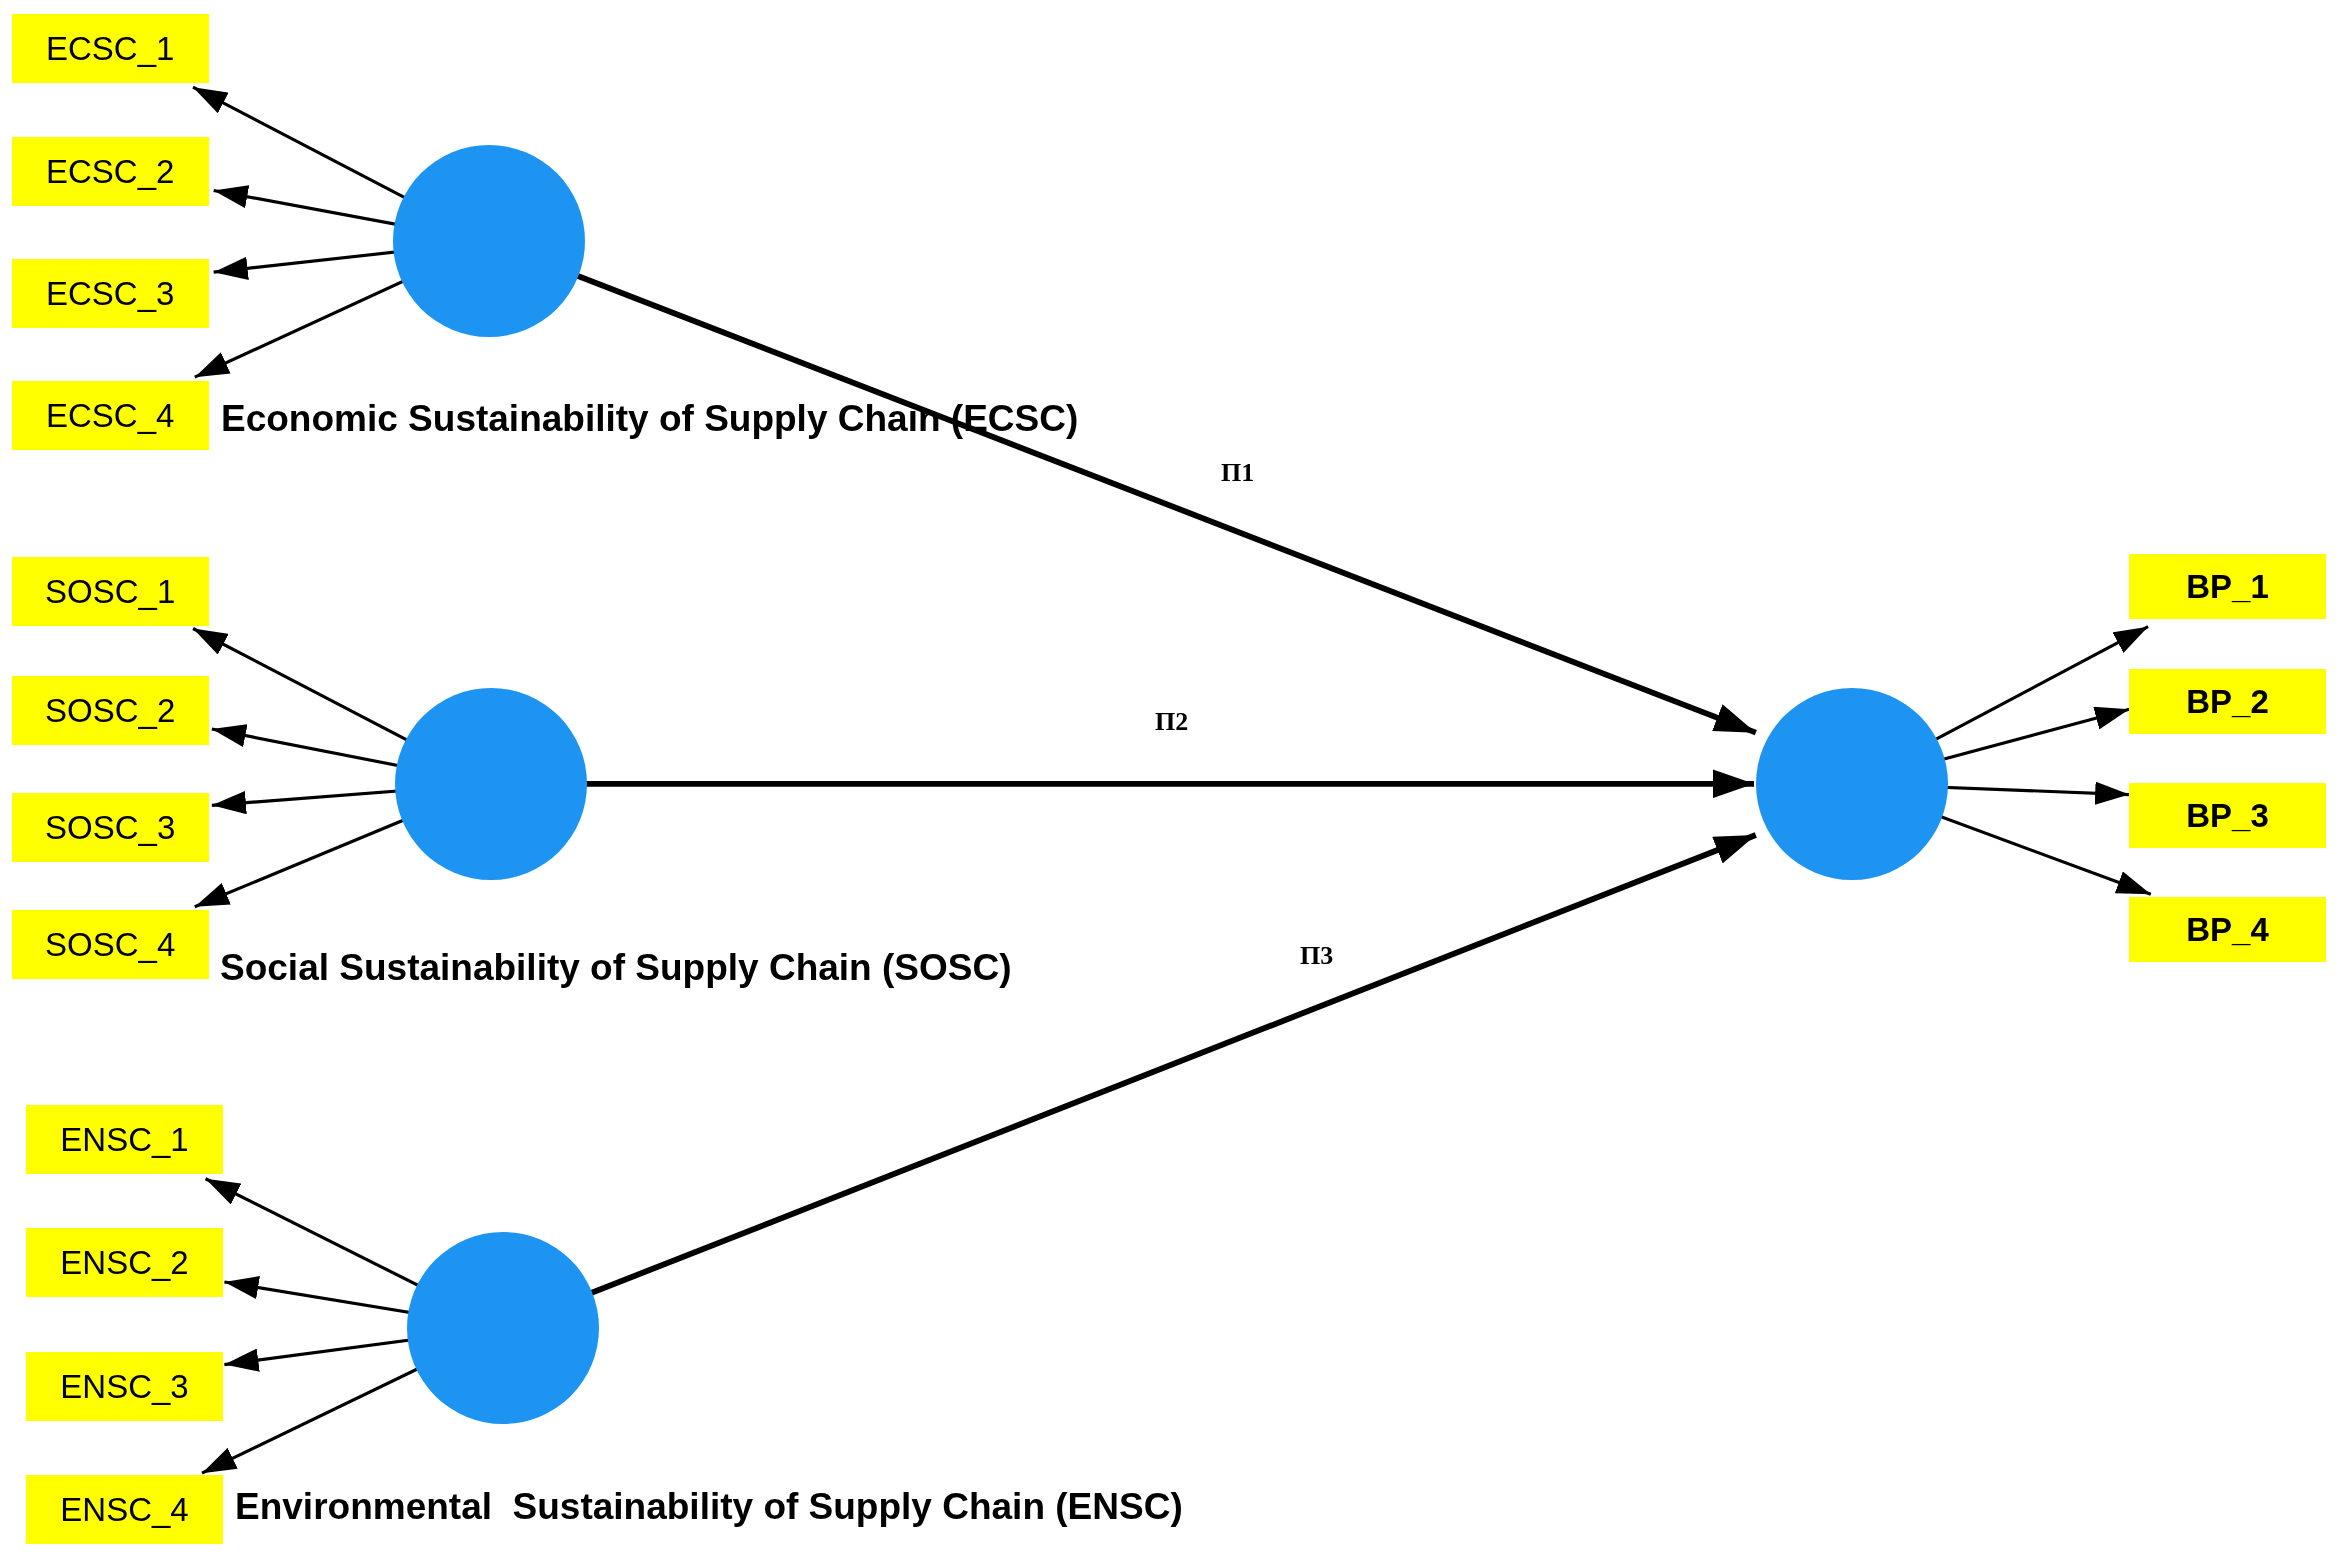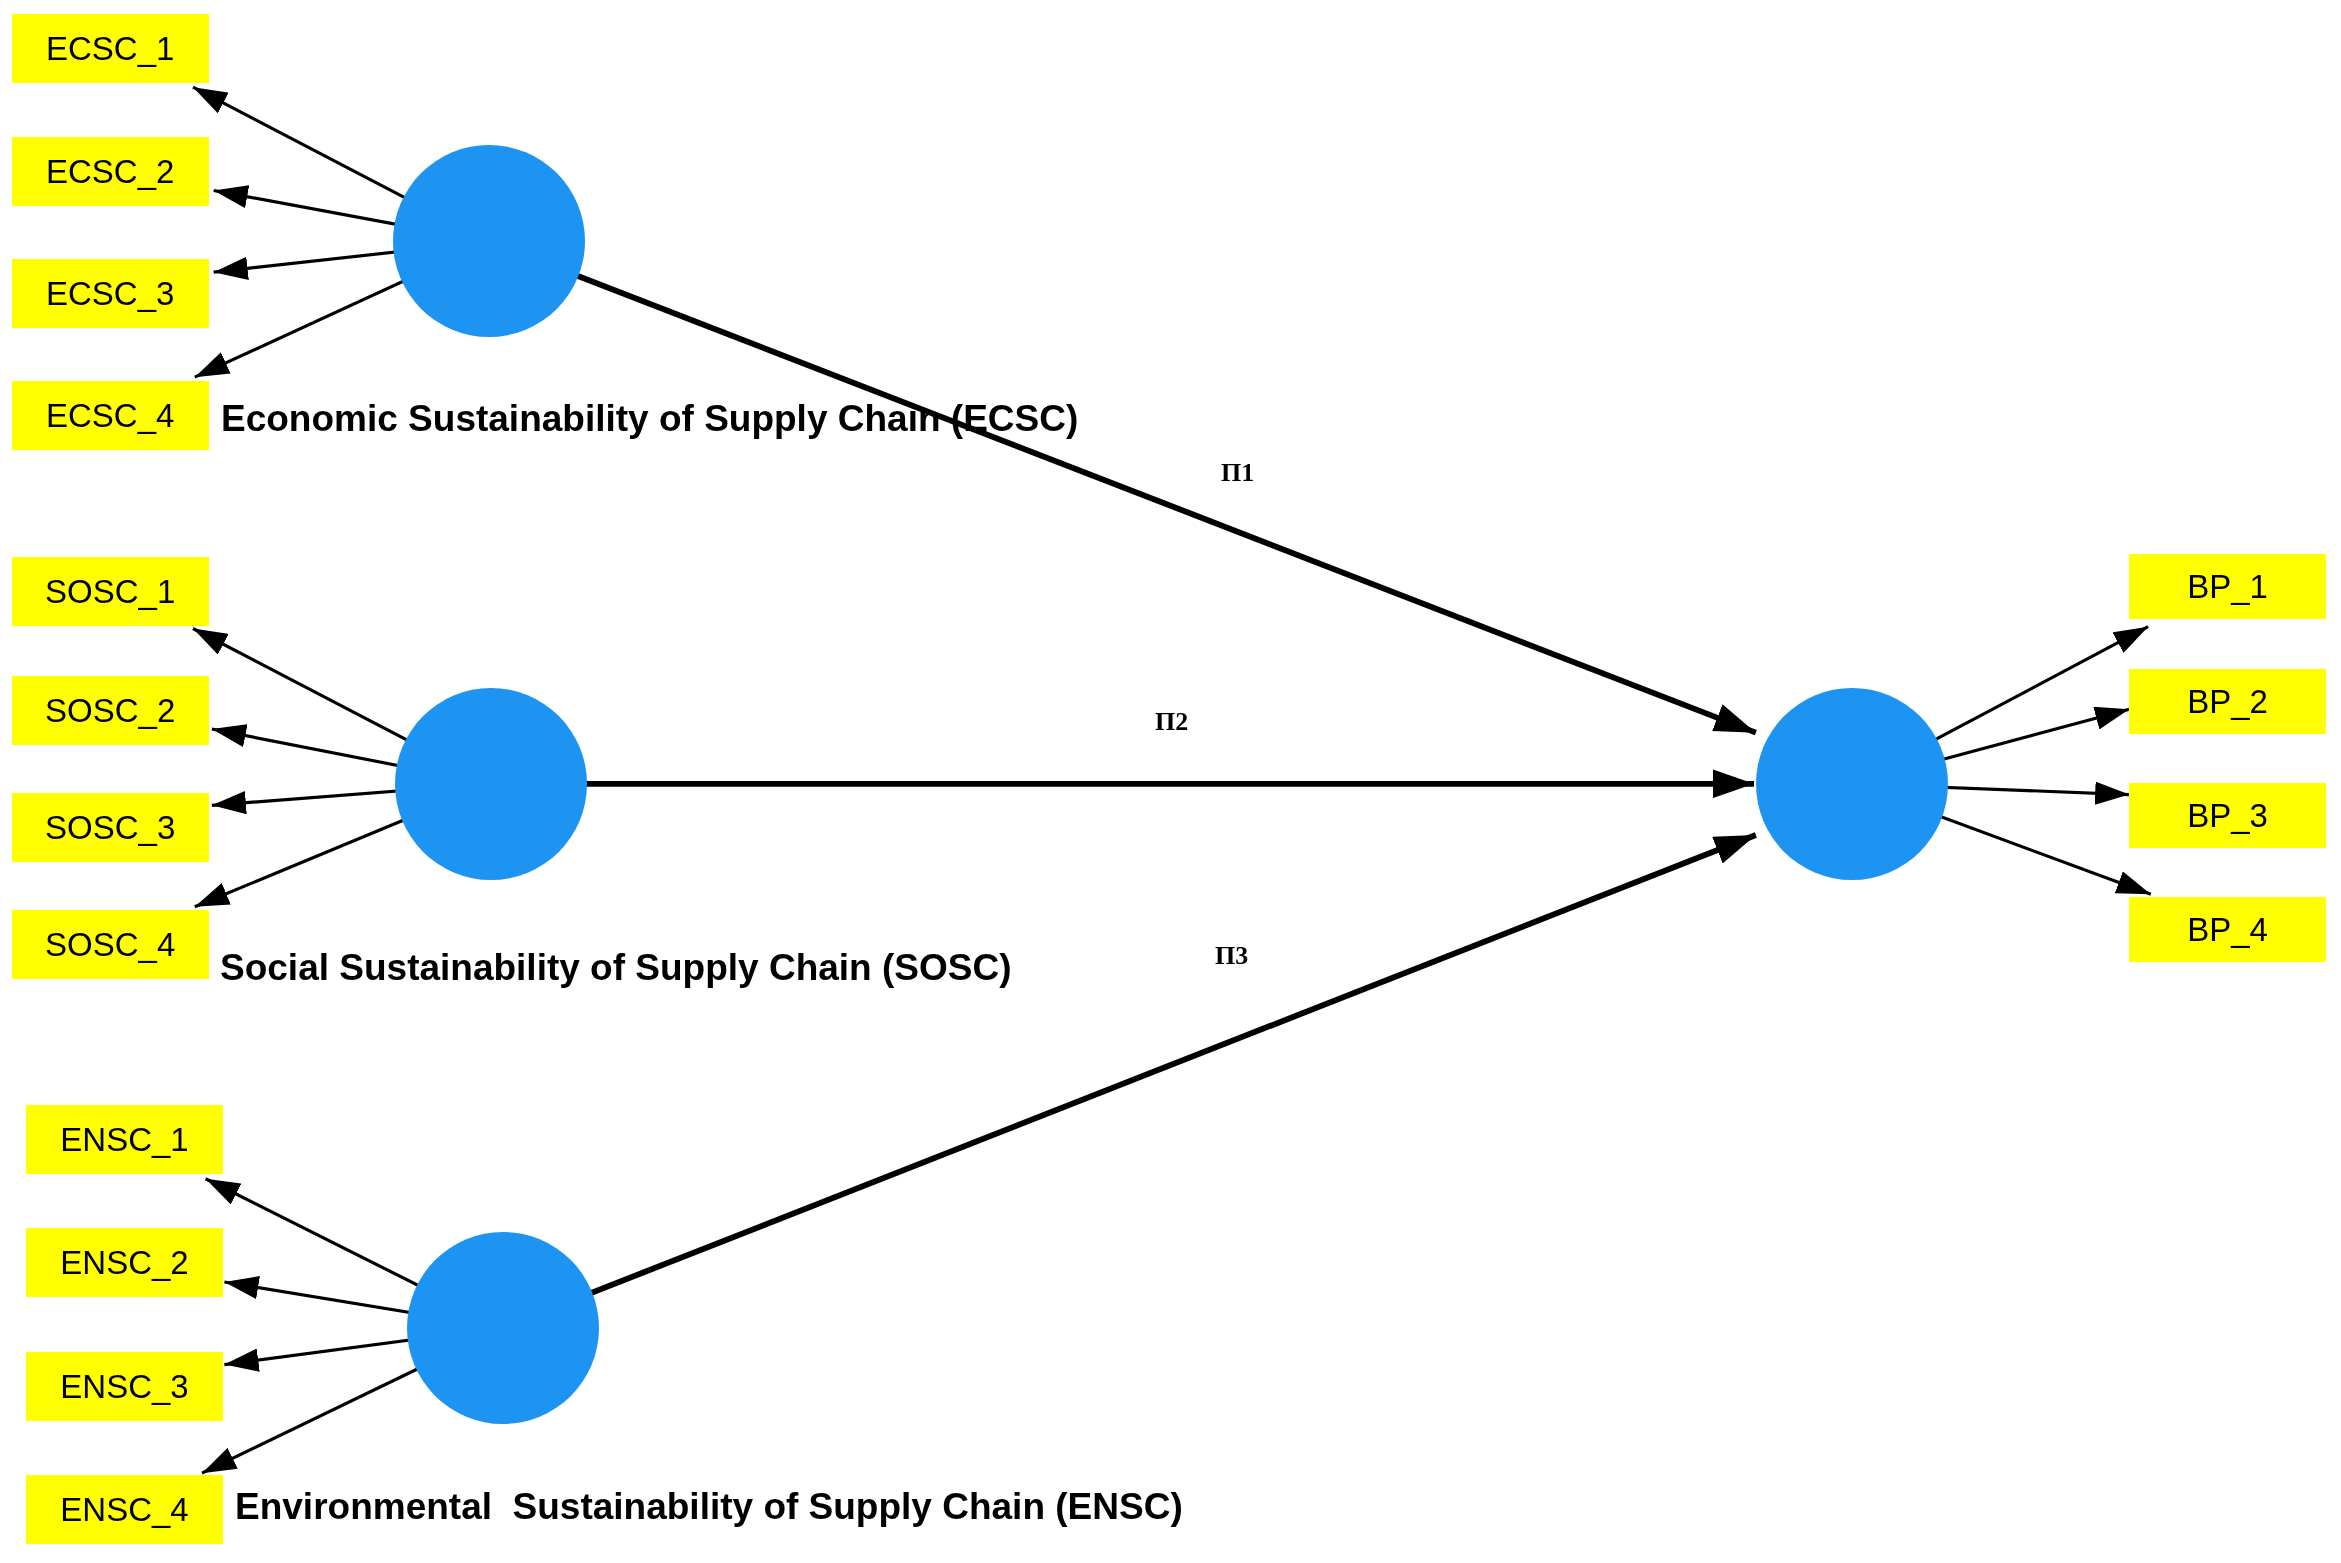--- a/index.html
+++ b/index.html
@@ -27,21 +27,21 @@
   .paths-layer marker path{fill:var(--line);}
   .ind{
     position:absolute;
     width:197px;height:69px;
     background:var(--indicator);
     color:var(--text);
     font-size:33px;
     display:flex;align-items:center;justify-content:center;
     line-height:1;
   }
-  .ind.bp{height:65px;}
+  .ind.bp{height:65px;font-weight:bold;}
   .latent{
     position:absolute;
     width:192px;height:192px;
     border-radius:50%;
     background:var(--latent);
   }
   .ctitle{
     position:absolute;
     color:var(--text);
     font-size:37px;
@@ -123,16 +123,16 @@
   <div class="latent" style="left:395px;top:688px"></div>
   <div class="latent" style="left:407px;top:1232px"></div>
   <div class="latent" style="left:1756px;top:688px"></div>
 
   <div class="ctitle" style="left:221px;top:399px">Economic Sustainability of Supply Chain (ECSC)</div>
   <div class="ctitle" style="left:235px;top:1487px">Environmental  Sustainability of Supply Chain (ENSC)</div>
   <div class="ctitle" style="left:220px;top:948px">Social Sustainability of Supply Chain (SOSC)</div>
 
   <div class="plabel" style="left:1221px;top:460px">Π1</div>
   <div class="plabel" style="left:1155px;top:709px">Π2</div>
-  <div class="plabel" style="left:1215px;top:943px">Π3</div>
+  <div class="plabel" style="left:1300px;top:943px">Π3</div>
 
 </div>
 
 
 </body></html>

